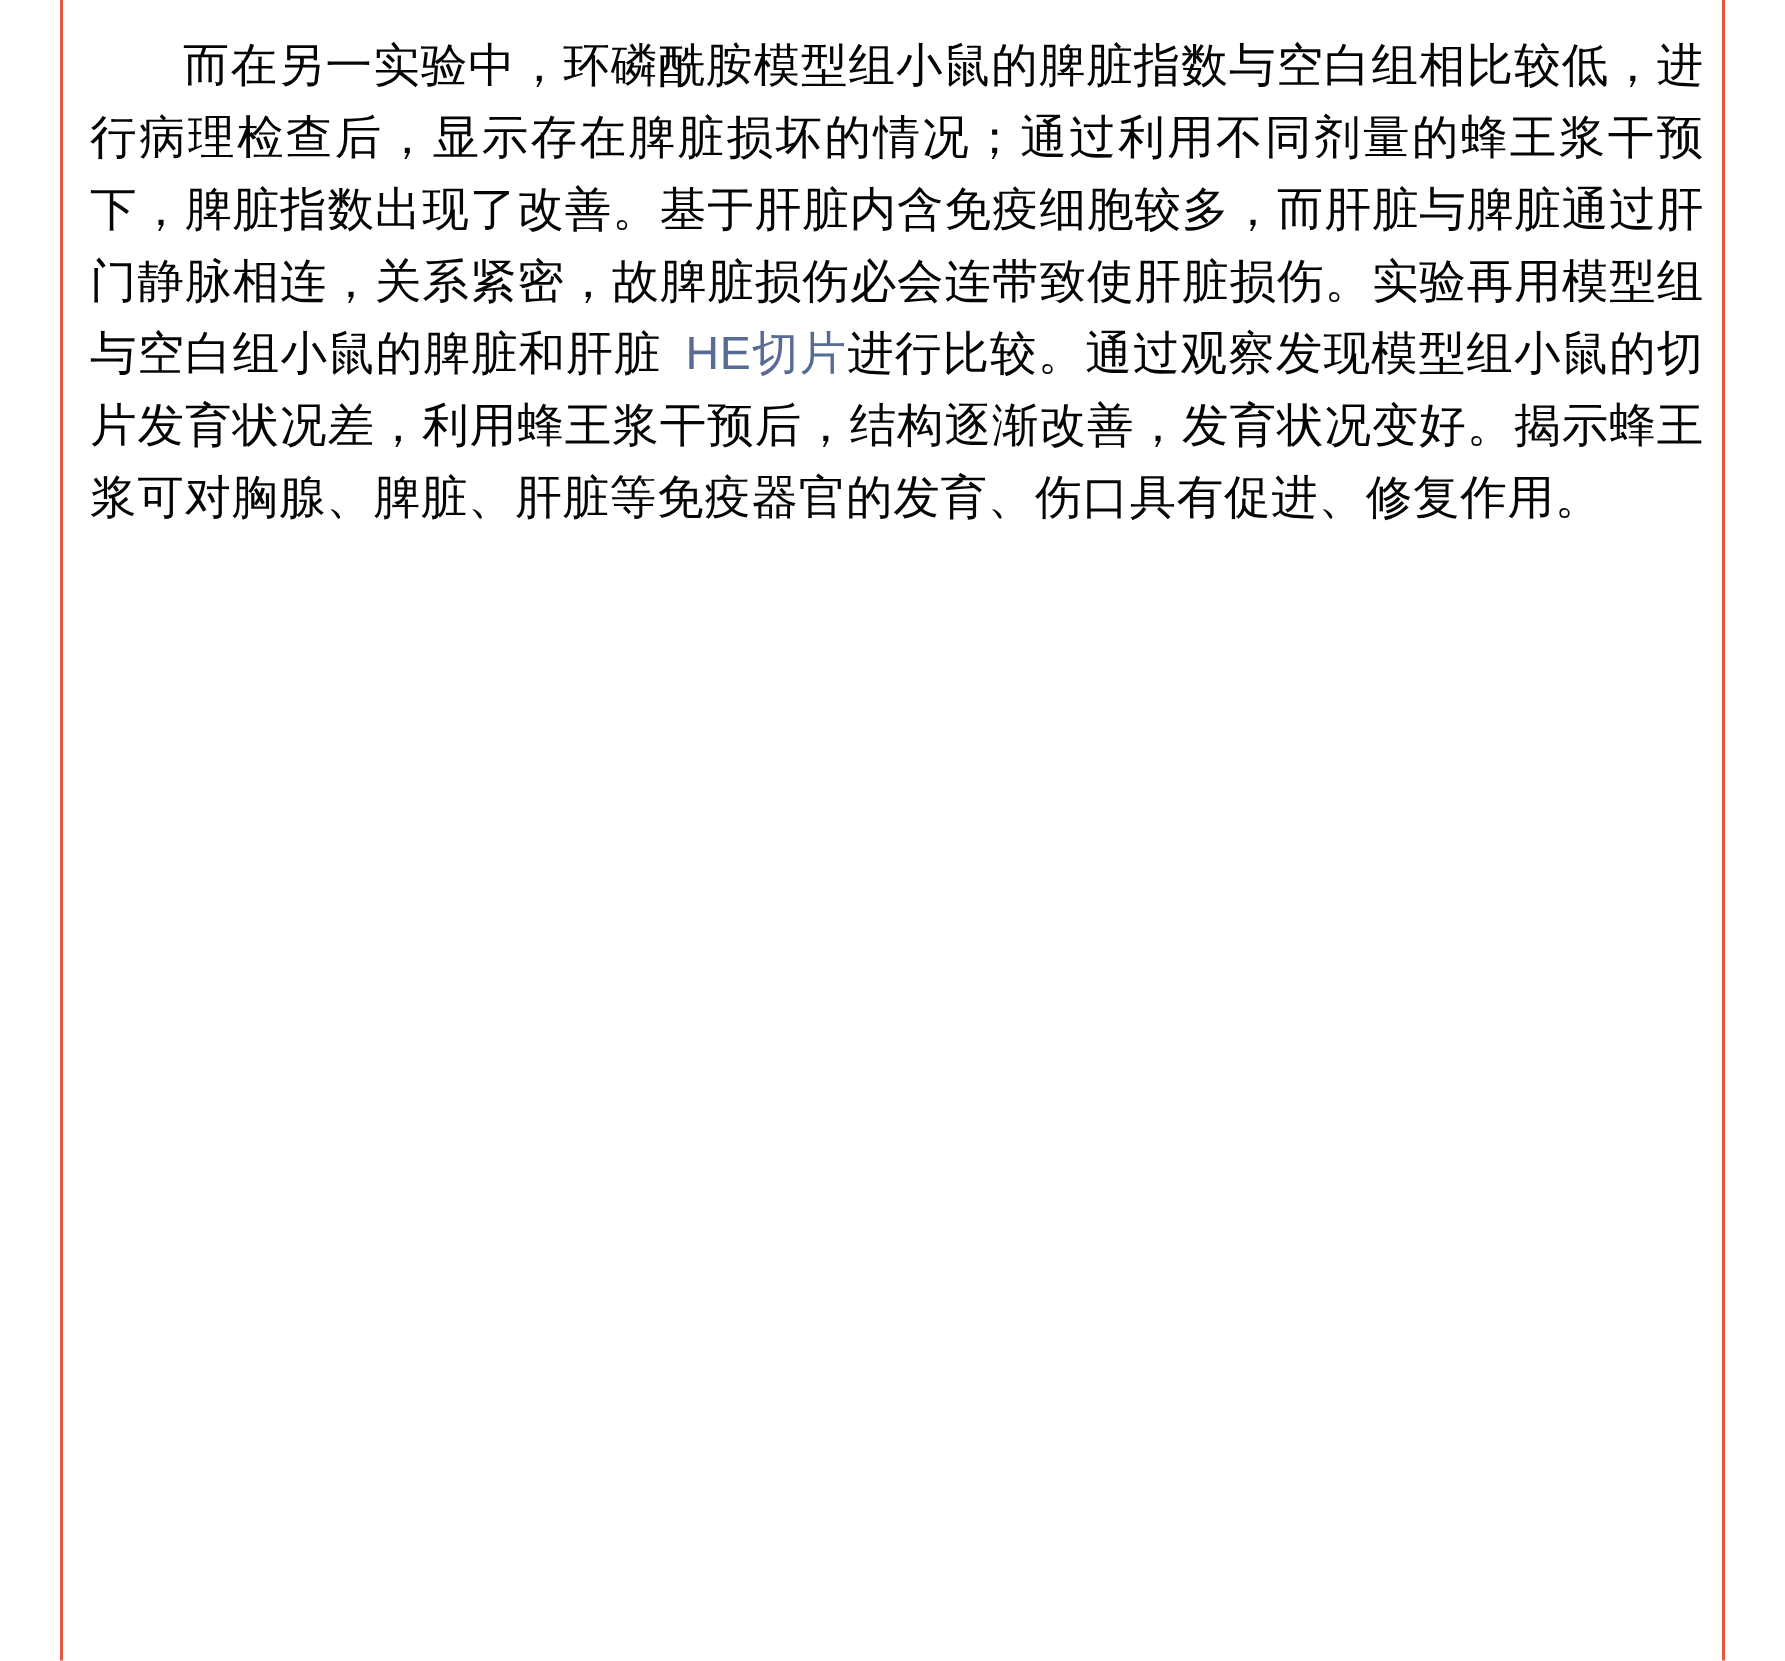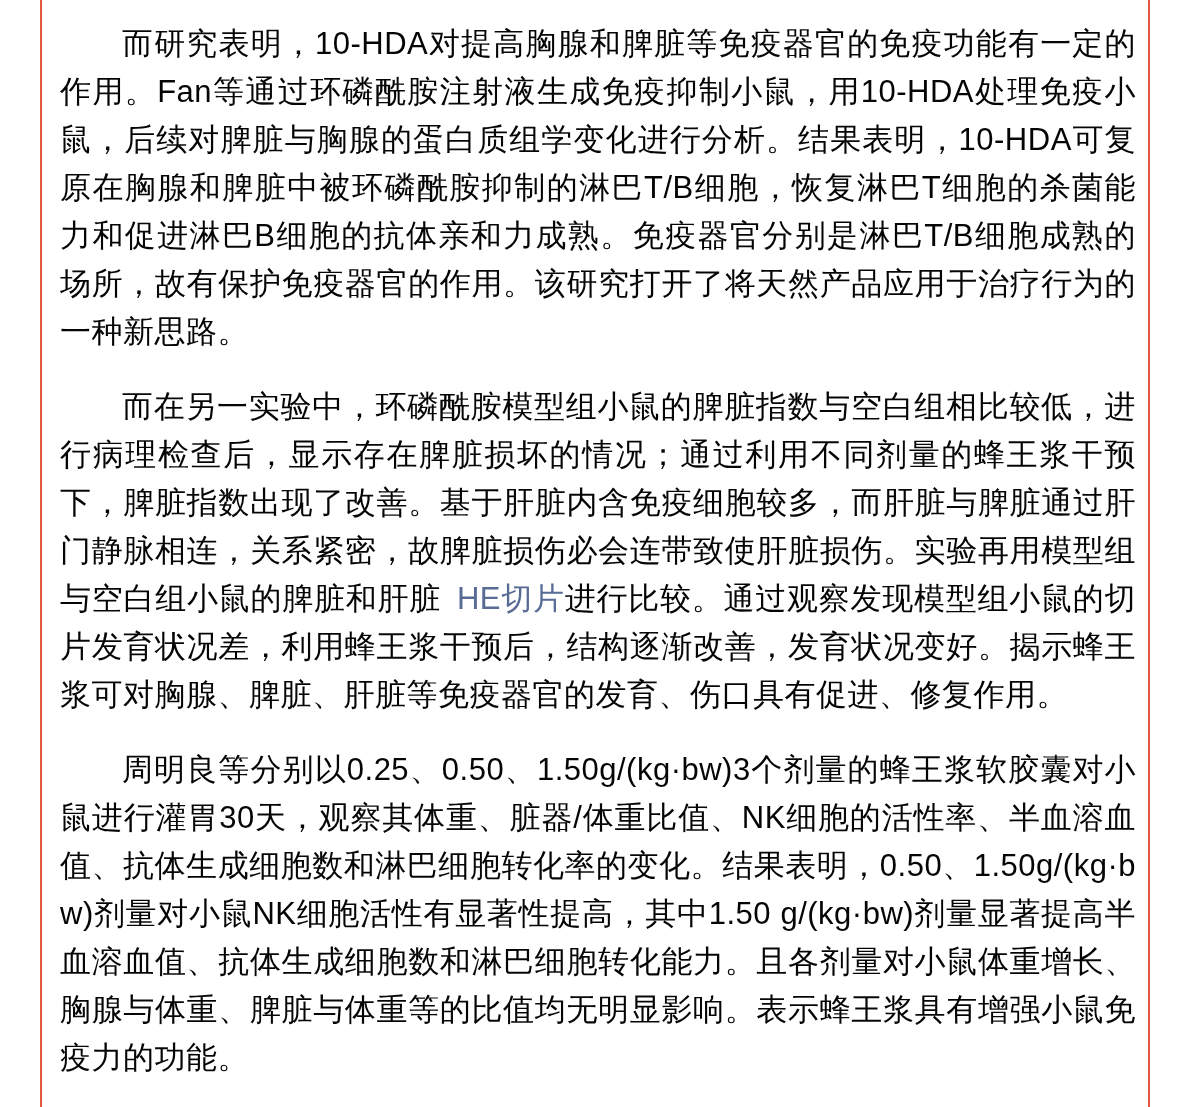--- a/index.html
+++ b/index.html
@@ -51,19 +51,17 @@
 </style>
 </head>
 <body>
 
 <div class="side-line left"></div>
 
 <div class="side-line right"></div>
 
 <div class="article">
 
-  <p><span>而研究表明，10-HDA对提高胸腺和脾脏等免疫器官的免疫功能有一定的作用。Fan等通过环磷酰胺注射液生成免疫抑制小鼠，用10-HDA处理免疫小鼠，后续对脾脏与胸腺的蛋白质组学变化进行分析。结果表明，10-HDA可复原在胸腺和脾脏中被环磷酰胺抑制的淋巴T/B细胞，恢复淋巴T细胞的杀菌能力和促进淋巴B细胞的抗体亲和力成熟。免疫器官分别是淋巴T/B细胞成熟的场所，故有保护免疫器官的作用。该研究打开了将天然产品应用于治疗行为的一种新思路。</span></p>
 
   <p><span>而在另一实验中，环磷酰胺模型组小鼠的脾脏指数与空白组相比较低，进行病理检查后，显示存在脾脏损坏的情况；通过利用不同剂量的蜂王浆干预下，脾脏指数出现了改善。基于肝脏内含免疫细胞较多，而肝脏与脾脏通过肝门静脉相连，关系紧密，故脾脏损伤必会连带致使肝脏损伤。实验再用模型组与空白组小鼠的脾脏和肝脏</span><a class="inline-link">HE切片</a><span>进行比较。通过观察发现模型组小鼠的切片发育状况差，利用蜂王浆干预后，结构逐渐改善，发育状况变好。揭示蜂王浆可对胸腺、脾脏、肝脏等免疫器官的发育、伤口具有促进、修复作用。</span></p>
 
-  <p><span>周明良等分别以0.25、0.50、1.50g/(kg·bw)3个剂量的蜂王浆软胶囊对小鼠进行灌胃30天，观察其体重、脏器/体重比值、NK细胞的活性率、半血溶血值、抗体生成细胞数和淋巴细胞转化率的变化。结果表明，0.50、1.50g/(kg·bw)剂量对小鼠NK细胞活性有显著性提高，其中1.50 g/(kg·bw)剂量显著提高半血溶血值、抗体生成细胞数和淋巴细胞转化能力。且各剂量对小鼠体重增长、胸腺与体重、脾脏与体重等的比值均无明显影响。表示蜂王浆具有增强小鼠免疫力的功能。</span></p>
 
 </div>
 
 </body></html>

